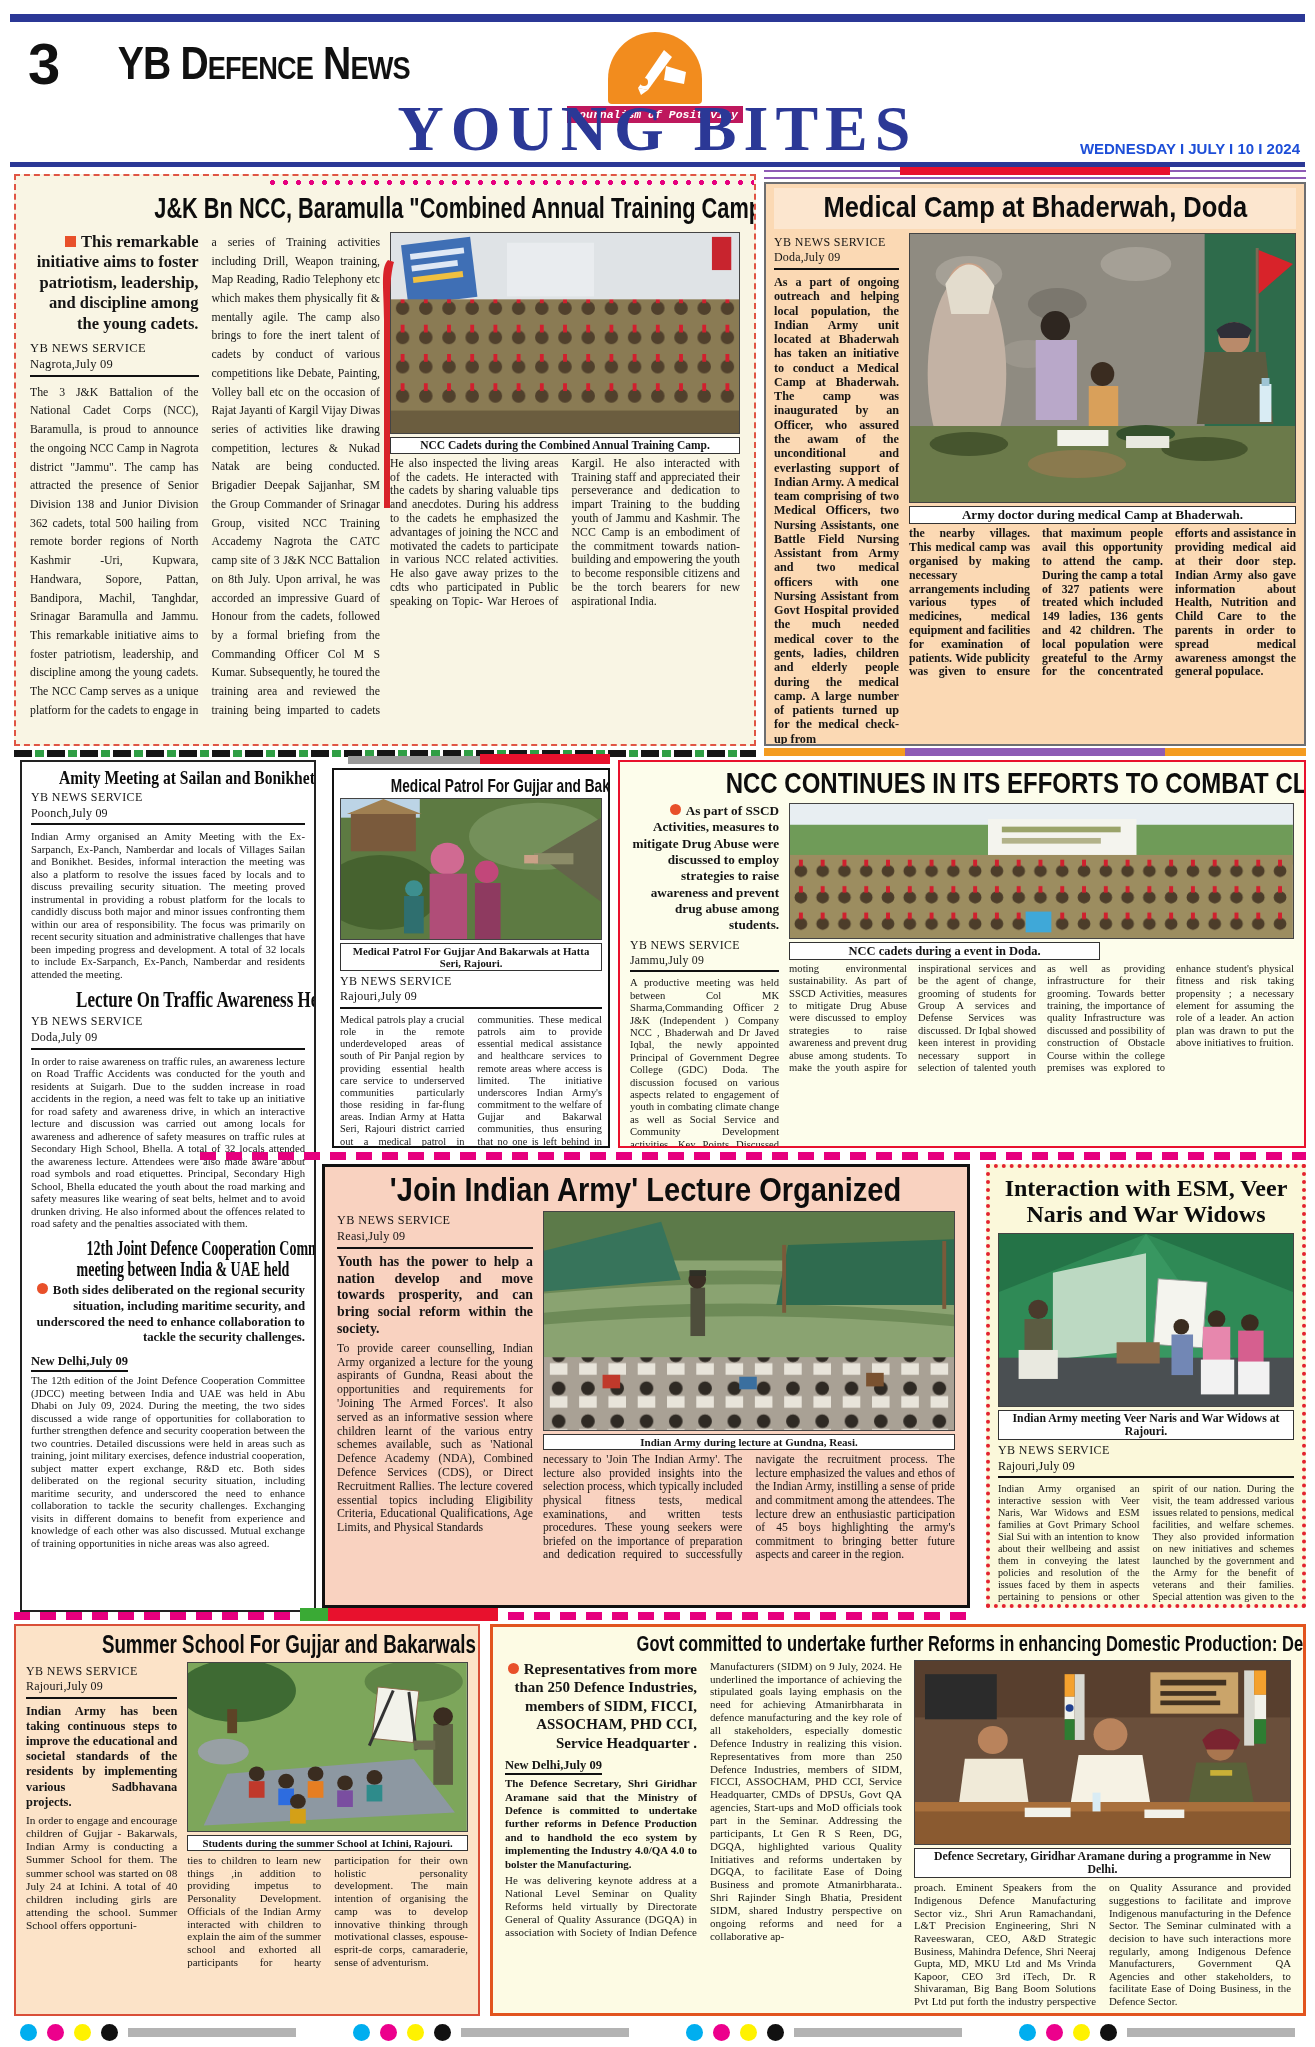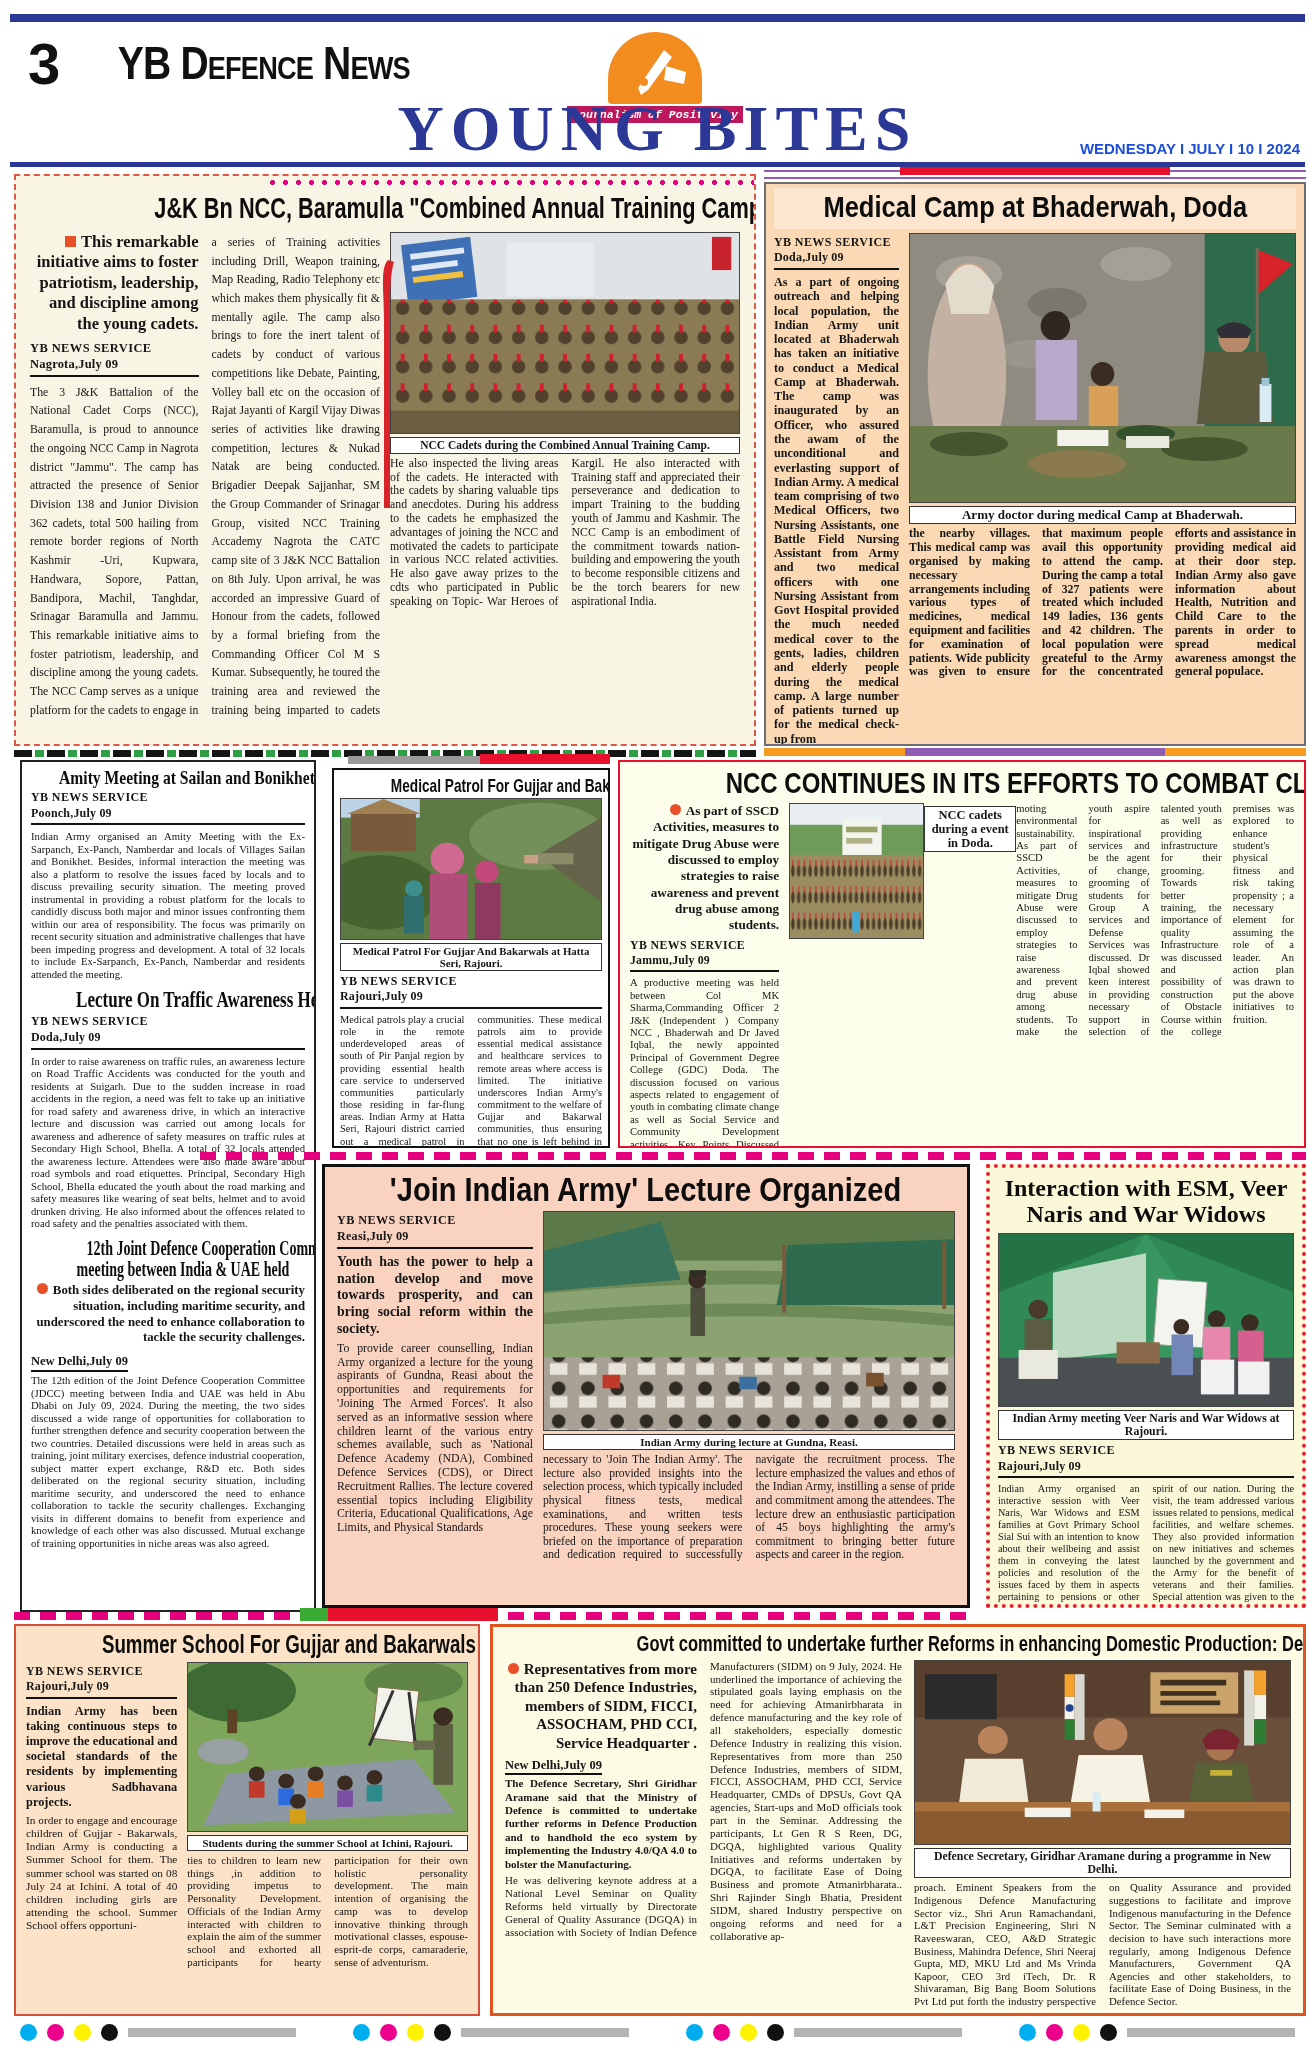--- a/index.html
+++ b/index.html
@@ -6,21 +6,21 @@
   body{width:1315px;height:2047px;position:relative;background:#ffffff;
        font-family:"Liberation Serif",serif;color:#151515;overflow:hidden;}
   .box{position:absolute;box-sizing:border-box;overflow:hidden;}
   .abs{position:absolute;}
   .hl{font-family:"Liberation Sans",sans-serif;font-weight:700;color:#0d0d0d;text-align:center;line-height:1.03;}
   .cond{display:inline-block;white-space:nowrap;transform-origin:50% 50%;} .sx70{transform:scaleX(.70);} .sx72{transform:scaleX(.72);}
   .sx74{transform:scaleX(.74);} .sx75{transform:scaleX(.75);}
   .sx80{transform:scaleX(.80);} .sx82{transform:scaleX(.82);} .sx85{transform:scaleX(.85);} .sx88{transform:scaleX(.88);}
   .serifhl{font-family:"Liberation Serif",serif;font-weight:700;color:#0d0d0d;text-align:center;line-height:1.05;}
   .bylwrap{border-bottom:2px solid #111;padding-bottom:2px;margin:2px 0 5px 0;}
-  .byl{font-weight:700;font-size:12.5px;line-height:1.3;letter-spacing:.4px;}
+  .byl{font-weight:400;font-size:12.5px;line-height:1.3;letter-spacing:.4px;}
   .byl .dl{display:block;letter-spacing:.2px;}
   .bt{text-align:justify;line-height:1.17;}
   .cap{font-weight:700;text-align:center;background:#fff;border:1px solid #333;padding:1px 3px;line-height:1.12;margin:3px 0;}
   .sf{font-weight:700;text-align:right;line-height:1.24;}
   .lead{font-weight:700;text-align:justify;line-height:1.22;}
   .sqb{display:inline-block;width:11px;height:11px;background:#e8502a;margin-right:5px;}
   .dotb{display:inline-block;width:11px;height:11px;border-radius:50%;background:#e8502a;margin-right:5px;}
   .cols2{column-count:2;column-gap:13px;}
   .cols3{column-count:3;column-gap:12px;}
   .cols4{column-count:4;column-gap:11px;}
@@ -231,21 +231,21 @@
 <div class="box" style="left:618px;top:760px;width:688px;height:388px;background:#fdfdeb;border:2.5px solid #e8112d;padding:4px 10px;">
   <div class="hl" style="font-size:30px;margin:2px 0 4px;"><span class="cond sx80">NCC CONTINUES IN ITS EFFORTS TO COMBAT CLIMATE CHANGE</span></div>
   <div class="flexrow" style="gap:10px;height:330px;">
     <div style="width:150px;">
       <div class="sf" style="font-size:13.2px;margin-bottom:4px;"><span class="dotb"></span><span>As part of SSCD Activities, measures to mitigate Drug Abuse were discussed to employ strategies to raise awareness and prevent drug abuse among students.</span></div>
       <div class="bylwrap">
           <div class="byl" style="font-size:11.8px;"><span>YB NEWS SERVICE</span><span class="dl">Jammu,July 09</span></div>
         </div>
       <div class="bt" style="font-size:10.6px;">A productive meeting was held between Col MK Sharma,Commanding Officer 2 J&amp;K (Independent ) Company NCC , Bhaderwah and Dr Javed Iqbal, the newly appointed Principal of Government Degree College (GDC) Doda. The discussion focused on various aspects related to engagement of youth in combating climate change as well as Social Service and Community Development activities. Key Points Discussed were Tree Plantation wherein Dr Iqbal expressed his enthusiasm for the upcoming tree plantation drive under Van Mahotsav 2024 and potential  benefits  of  pro-</div>
     </div>
-    <div style="width:508px;display:flex;flex-direction:row;">
+    <div style="width:508px;display:flex;flex-direction:column;">
       <div class="photo" style="height:134px;">
         <svg viewBox="0 0 508 142" preserveAspectRatio="none">
           <rect width="508" height="142" fill="#e8eef2"></rect>
           <rect y="22" width="508" height="42" fill="#6f9b58"></rect>
           <rect x="200" y="16" width="150" height="46" fill="#f4f4ee"></rect>
           <rect x="214" y="24" width="120" height="6" fill="#9aa36a"></rect>
             <rect x="214" y="36" width="100" height="6" fill="#b2b28a"></rect>
           <defs>
               <pattern id="pcad2" width="22" height="28" patternUnits="userSpaceOnUse">
             <rect width="22" height="28" fill="#9c8d60"></rect>

